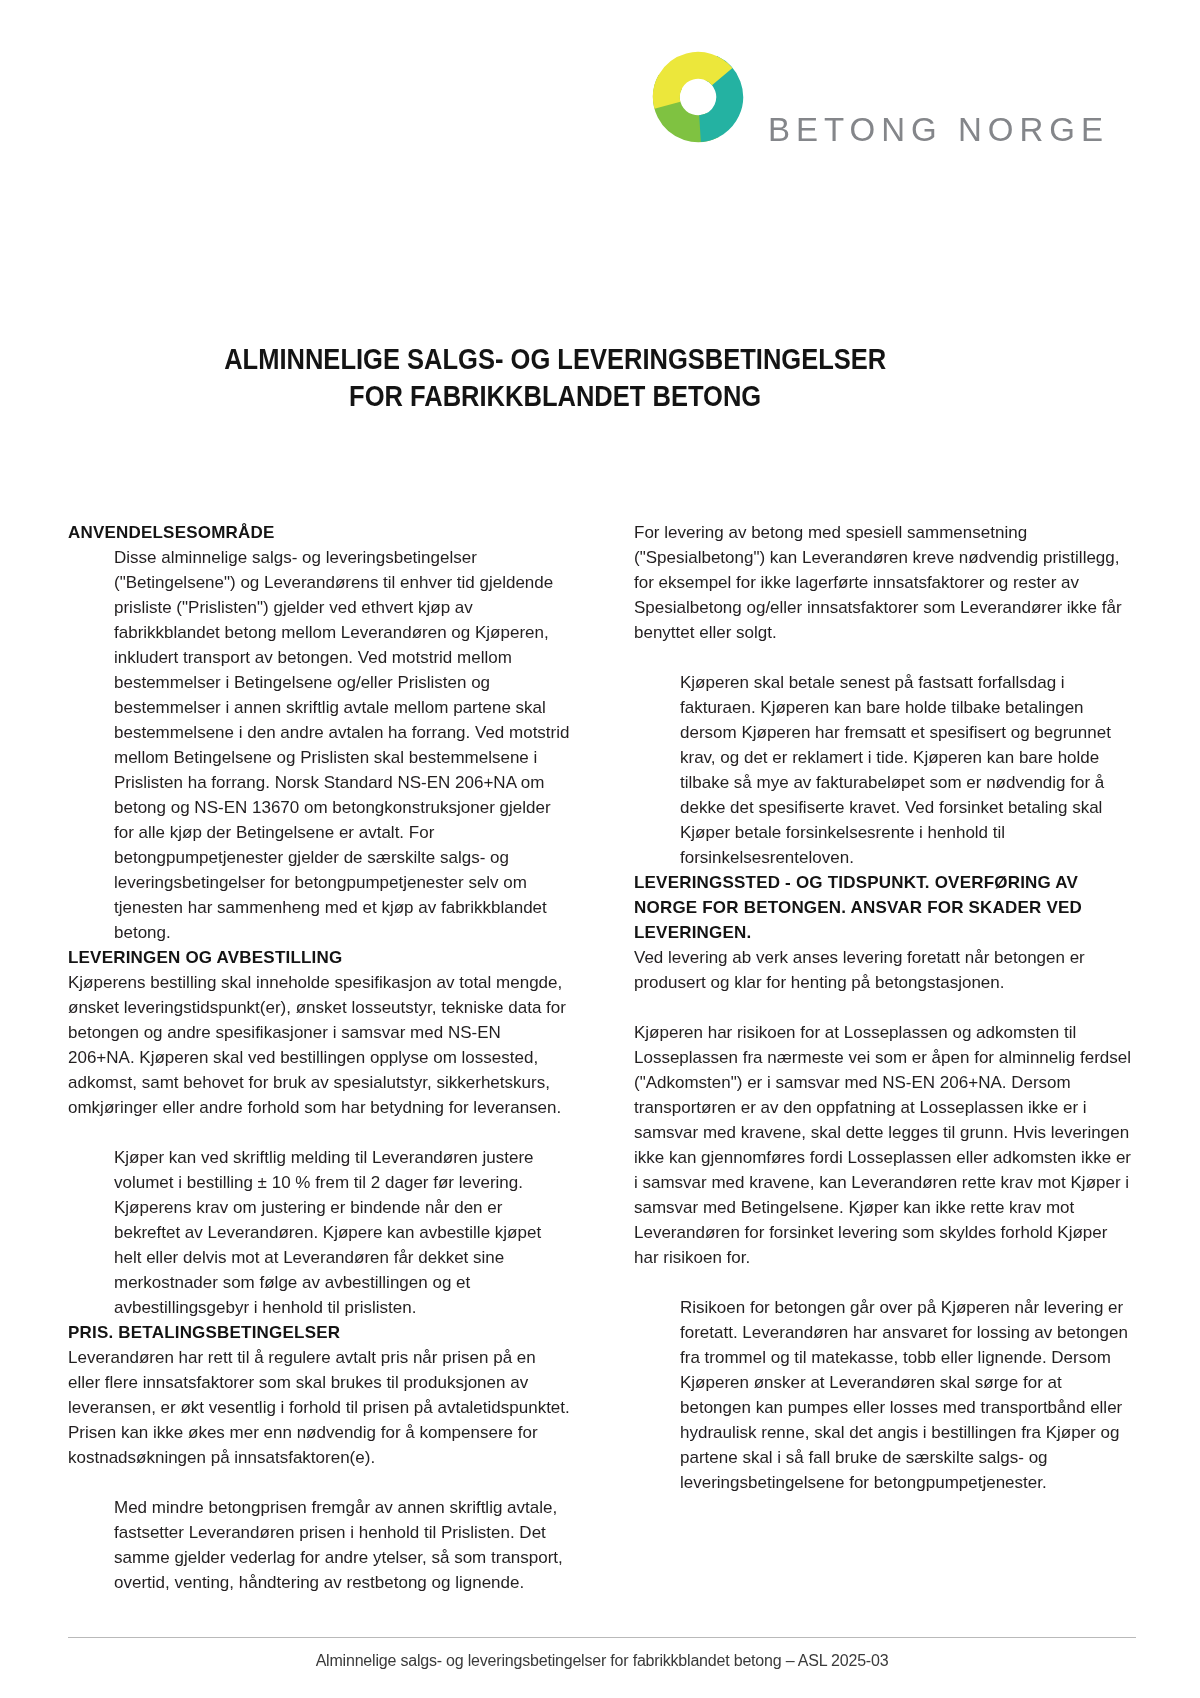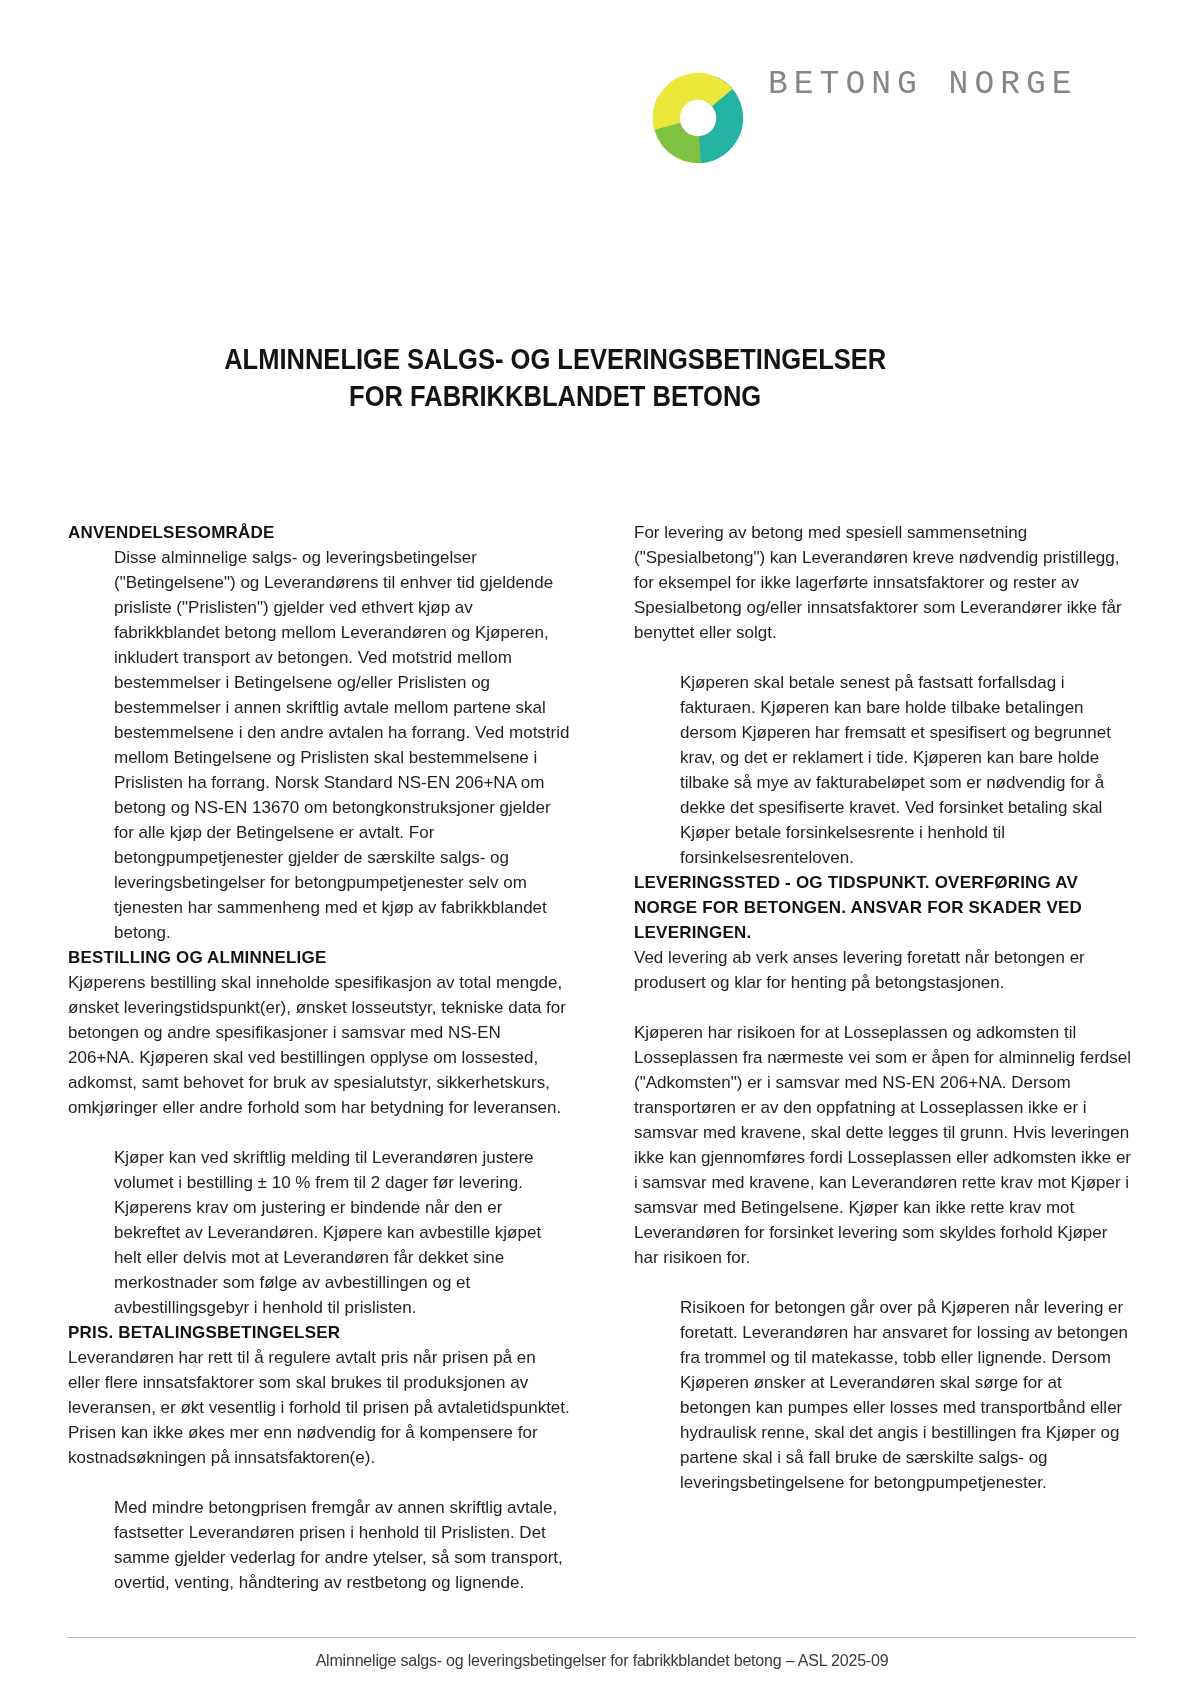--- a/index.html
+++ b/index.html
@@ -7,22 +7,22 @@
     width:1200px;height:1698px;
     background:#ffffff;
     font-family:"Liberation Sans",sans-serif;
     color:#221f20;
     position:relative;
     overflow:hidden;
   }
 
   
   .logo{
-    position:absolute;left:650px;top:66px;
-    display:flex;align-items:flex-start;gap:22px;font-family:Liberation Mono, monospace;
+    position:absolute;left:650px;top:45px;
+    display:flex;align-items:flex-end;gap:22px;
   }
   .logo-icon{width:96px;height:104px;display:block;}
   .brand{
     font-size:33px;
     letter-spacing:6px;
     color:#84868a;
     font-weight:400;
     white-space:nowrap;
   }
 
@@ -83,21 +83,21 @@
 </div>
 
 <div class="columns">
 
   <div class="col">
     <section>
       <h3>ANVENDELSESOMRÅDE</h3>
       <p>Disse alminnelige salgs- og leveringsbetingelser ("Betingelsene") og Leverandørens til enhver tid gjeldende prisliste ("Prislisten") gjelder ved ethvert kjøp av fabrikkblandet betong mellom Leverandøren og Kjøperen, inkludert transport av betongen. Ved motstrid mellom bestemmelser i Betingelsene og/eller Prislisten og bestemmelser i annen skriftlig avtale mellom partene skal bestemmelsene i den andre avtalen ha forrang. Ved motstrid mellom Betingelsene og Prislisten skal bestemmelsene i Prislisten ha forrang. Norsk Standard NS-EN 206+NA om betong og NS-EN 13670 om betongkonstruksjoner gjelder for alle kjøp der Betingelsene er avtalt. For betongpumpetjenester gjelder de særskilte salgs- og leveringsbetingelser for betongpumpetjenester selv om tjenesten har sammenheng med et kjøp av fabrikkblandet betong.</p>
     </section>
     <section>
-      <h3>BESTILLING OG ALMINNELIGE</h3>
+      <h3>LEVERINGEN OG AVBESTILLING</h3>
       <p>Kjøperens bestilling skal inneholde spesifikasjon av total mengde, ønsket leveringstidspunkt(er), ønsket losseutstyr, tekniske data for betongen og andre spesifikasjoner i samsvar med NS-EN 206+NA. Kjøperen skal ved bestillingen opplyse om lossested, adkomst, samt behovet for bruk av spesialutstyr, sikkerhetskurs, omkjøringer eller andre forhold som har betydning for leveransen.</p>
       <p>Kjøper kan ved skriftlig melding til Leverandøren justere volumet i bestilling ± 10 % frem til 2 dager før levering. Kjøperens krav om justering er bindende når den er bekreftet av Leverandøren. Kjøpere kan avbestille kjøpet helt eller delvis mot at Leverandøren får dekket sine merkostnader som følge av avbestillingen og et avbestillingsgebyr i henhold til prislisten.</p>
     </section>
     <section>
       <h3>PRIS. BETALINGSBETINGELSER</h3>
       <p>Leverandøren har rett til å regulere avtalt pris når prisen på en eller flere innsatsfaktorer som skal brukes til produksjonen av leveransen, er økt vesentlig i forhold til prisen på avtaletidspunktet. Prisen kan ikke økes mer enn nødvendig for å kompensere for kostnadsøkningen på innsatsfaktoren(e).</p>
       <p>Med mindre betongprisen fremgår av annen skriftlig avtale, fastsetter Leverandøren prisen i henhold til Prislisten. Det samme gjelder vederlag for andre ytelser, så som transport, overtid, venting, håndtering av restbetong og lignende.</p>
     </section>
   </div>
 
@@ -110,13 +110,13 @@
       <h3>LEVERINGSSTED - OG TIDSPUNKT. OVERFØRING AV NORGE FOR BETONGEN. ANSVAR FOR SKADER VED LEVERINGEN.</h3>
       <p>Ved levering ab verk anses levering foretatt når betongen er produsert og klar for henting på betongstasjonen.</p>
       <p>Kjøperen har risikoen for at Losseplassen og adkomsten til Losseplassen fra nærmeste vei som er åpen for alminnelig ferdsel ("Adkomsten") er i samsvar med NS-EN 206+NA. Dersom transportøren er av den oppfatning at Losseplassen ikke er i samsvar med kravene, skal dette legges til grunn. Hvis leveringen ikke kan gjennomføres fordi Losseplassen eller adkomsten ikke er i samsvar med kravene, kan Leverandøren rette krav mot Kjøper i samsvar med Betingelsene. Kjøper kan ikke rette krav mot Leverandøren for forsinket levering som skyldes forhold Kjøper har risikoen for.</p>
       <p>Risikoen for betongen går over på Kjøperen når levering er foretatt. Leverandøren har ansvaret for lossing av betongen fra trommel og til matekasse, tobb eller lignende. Dersom Kjøperen ønsker at Leverandøren skal sørge for at betongen kan pumpes eller losses med transportbånd eller hydraulisk renne, skal det angis i bestillingen fra Kjøper og partene skal i så fall bruke de særskilte salgs- og leveringsbetingelsene for betongpumpetjenester.</p>
     </section>
   </div>
 
 </div>
 
 <div class="footer-rule"></div>
-<div class="footer-text">Alminnelige salgs- og leveringsbetingelser for fabrikkblandet betong – ASL 2025-09</div>
+<div class="footer-text">Alminnelige salgs- og leveringsbetingelser for fabrikkblandet betong – ASL 2025-03</div>
 
 </body></html>

